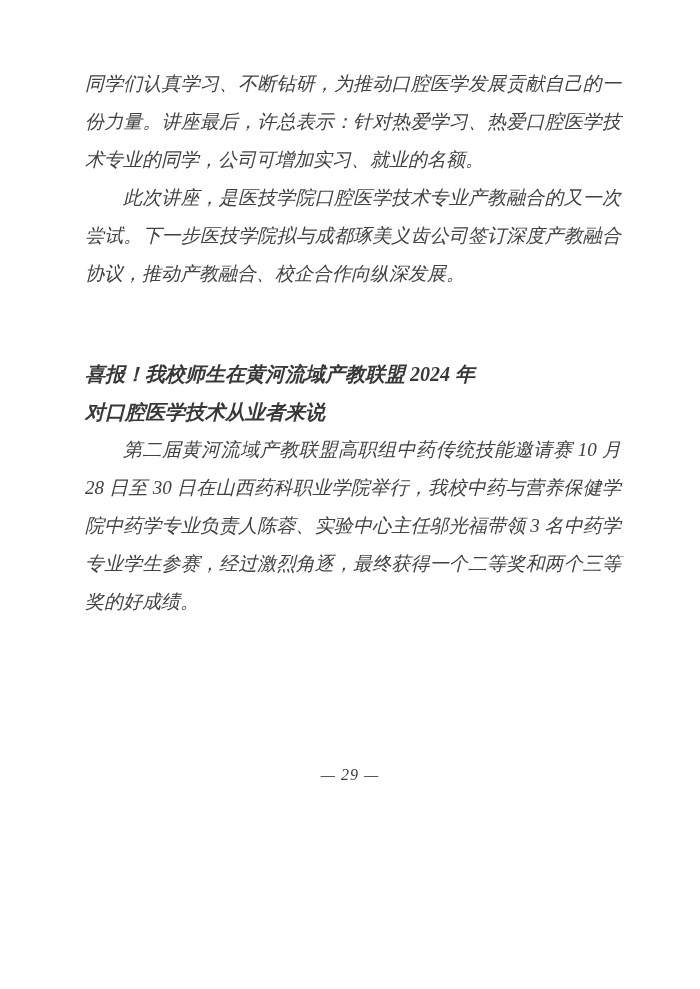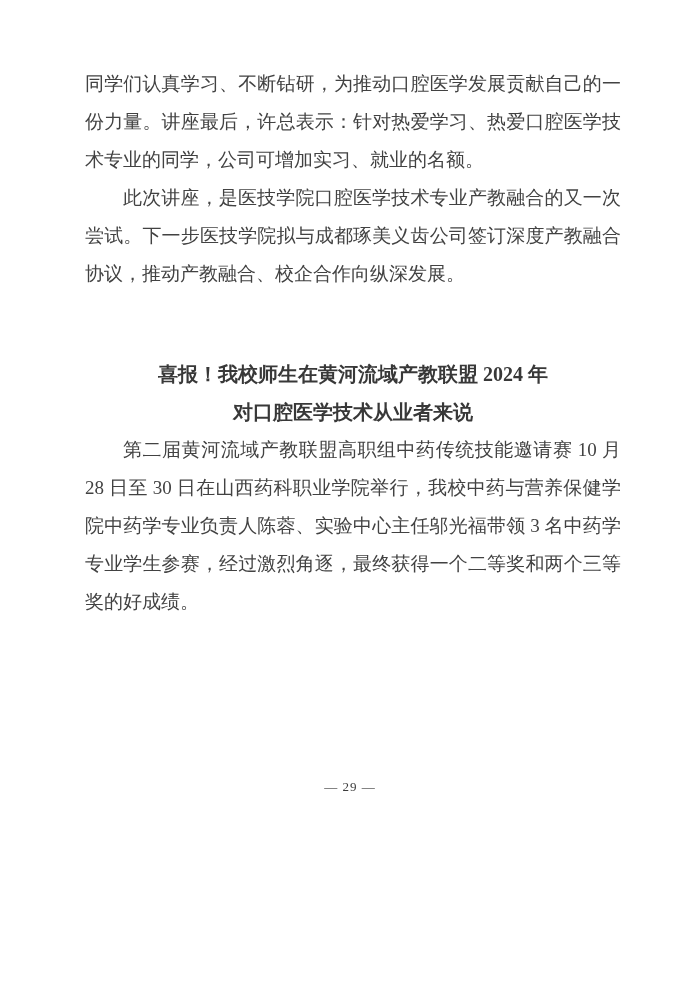--- a/index.html
+++ b/index.html
@@ -9,20 +9,21 @@
     background: #ffffff;
   }
   .page {
     position: relative;
     width: 700px;
     height: 847px;
     background: #ffffff;
     overflow: hidden;
     font-family: "Liberation Serif", "DejaVu Serif", serif;
     color: #424242;
+    font-style: italic;
   }
   .body-text {
     position: absolute;
     left: 85px;
     top: 65px;
     width: 536px;
   }
   .para {
     margin: 0;
     font-size: 19px;
@@ -31,35 +32,34 @@
     color: #424242;
   }
   .para.indent {
     text-indent: 2em;
   }
   .heading {
     margin: 62px 0 0 0;
     font-size: 20px;
     line-height: 38px;
     font-weight: bold;
-    text-align: center;
     color: #383838;
   }
   .heading-line {
     display: block;
   }
   .para.after-heading {
   }
   .footer {
     position: absolute;
     left: 0;
     right: 0;
-    bottom: 52px;
+    bottom: 63px;
     text-align: center;
-    font-size: 13px;
+    font-size: 16px;
     letter-spacing: 1px;
     color: #3b3b3b;
   }
 </style>
 </head>
 <body>
 
 <div class="page">
   <div class="body-text">
     <p class="para">同学们认真学习、不断钻研，为推动口腔医学发展贡献自己的一份力量。讲座最后，许总表示：针对热爱学习、热爱口腔医学技术专业的同学，公司可增加实习、就业的名额。</p>

